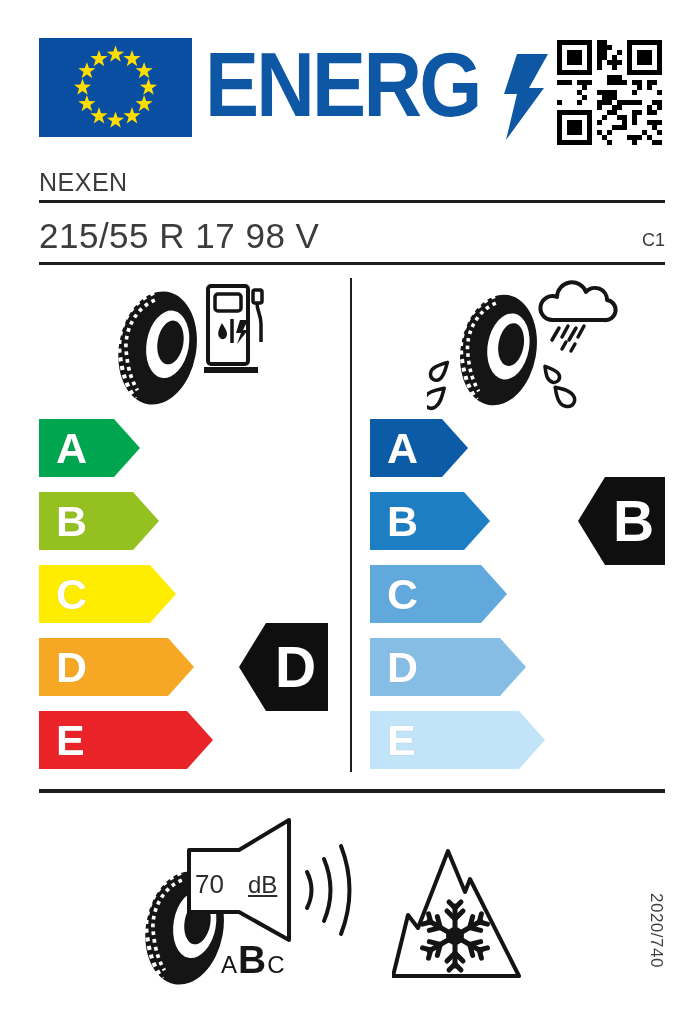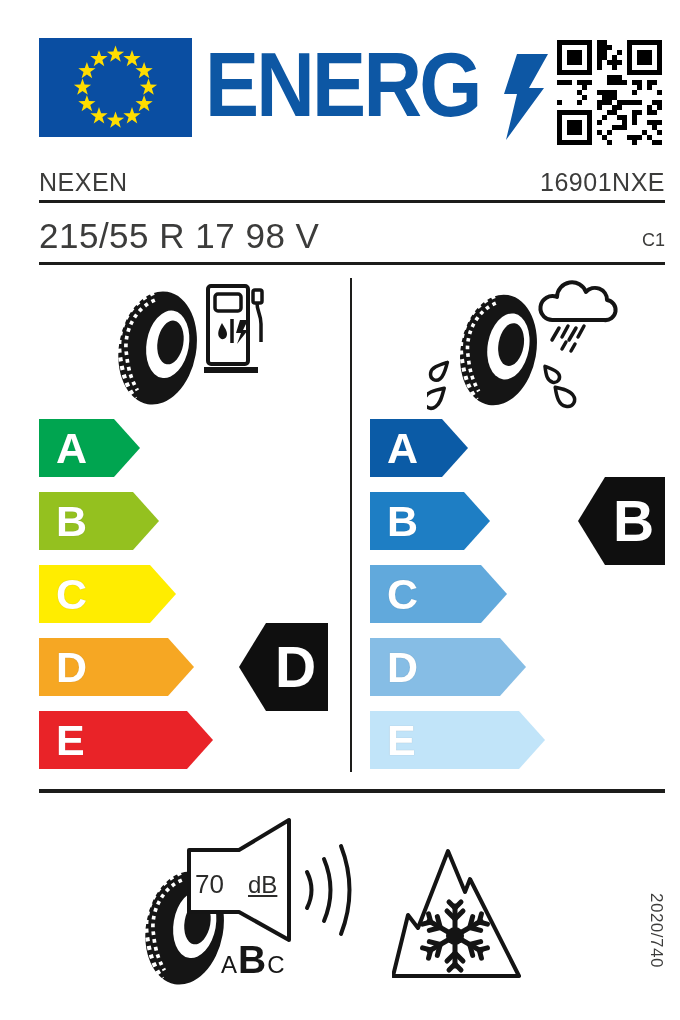--- a/index.html
+++ b/index.html
@@ -197,21 +197,20 @@
         <rect x="70" y="0" width="35" height="35"></rect>
         <rect fill="#fff" x="75" y="5" width="25" height="25"></rect>
         <rect x="80" y="10" width="15" height="15"></rect>
         <rect x="0" y="70" width="35" height="35"></rect>
         <rect fill="#fff" x="5" y="75" width="25" height="25"></rect>
         <rect x="10" y="80" width="15" height="15"></rect>
       </g>
   </svg>
 
   <div id="brand">NEXEN</div>
-  <div id="typecode">16901NXE</div>
   <div class="rule" style="top:200px;height:3px"></div>
 
   <div id="tiresize">215/55 R 17 98 V</div>
   <div id="tireclass">C1</div>
   <div class="rule" style="top:262px;height:3px"></div>
 
   <div class="abs" style="left:338px;top:278px;width:2px;height:494px;background:#1d1d1b"></div>
 
   <svg class="abs" style="left:90px;top:282px" width="165" height="132" viewBox="0 0 165 132">
     <use href="#tire" x="5" y="4" width="92" height="124"></use>

